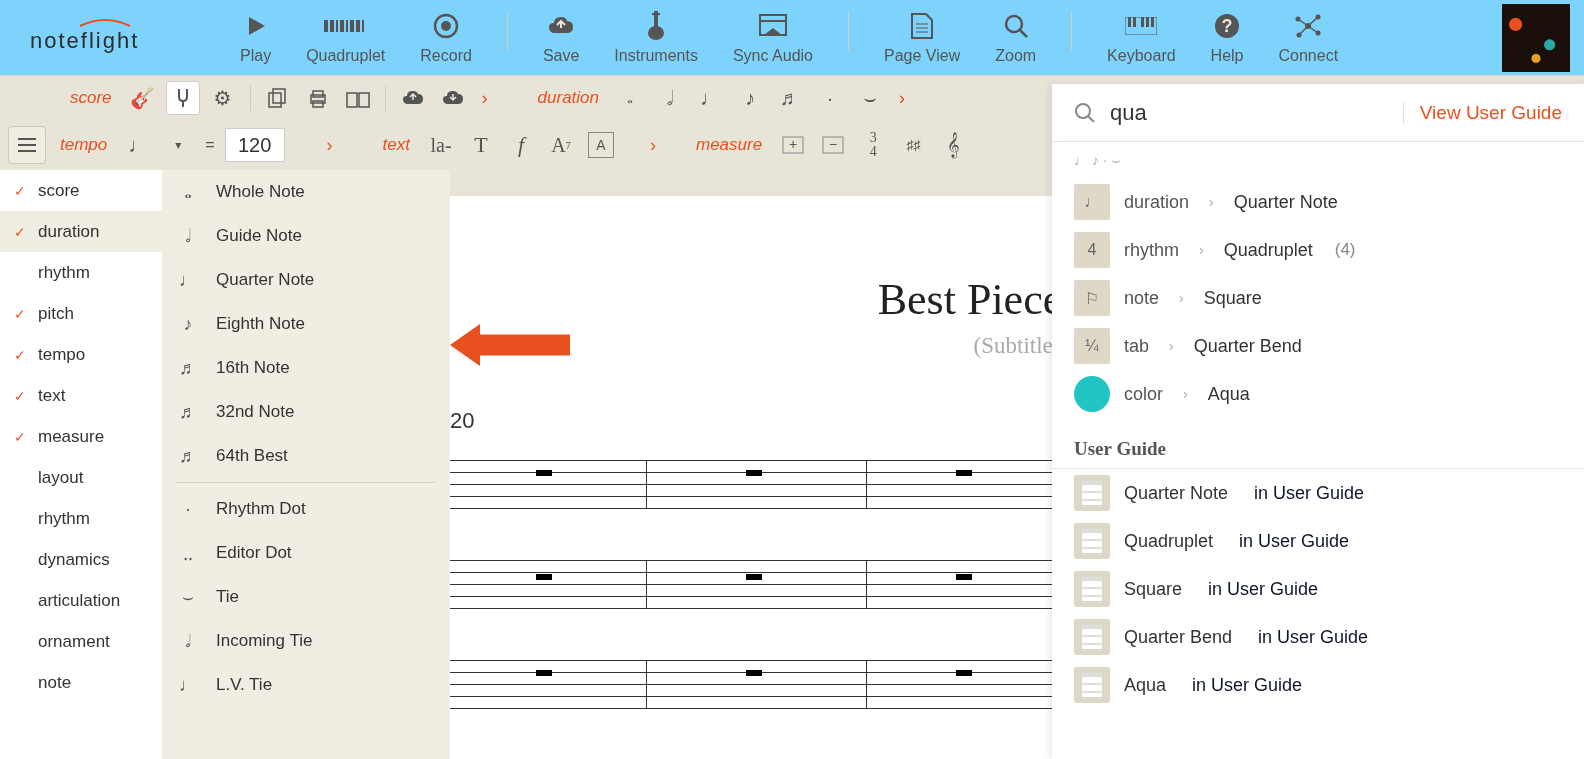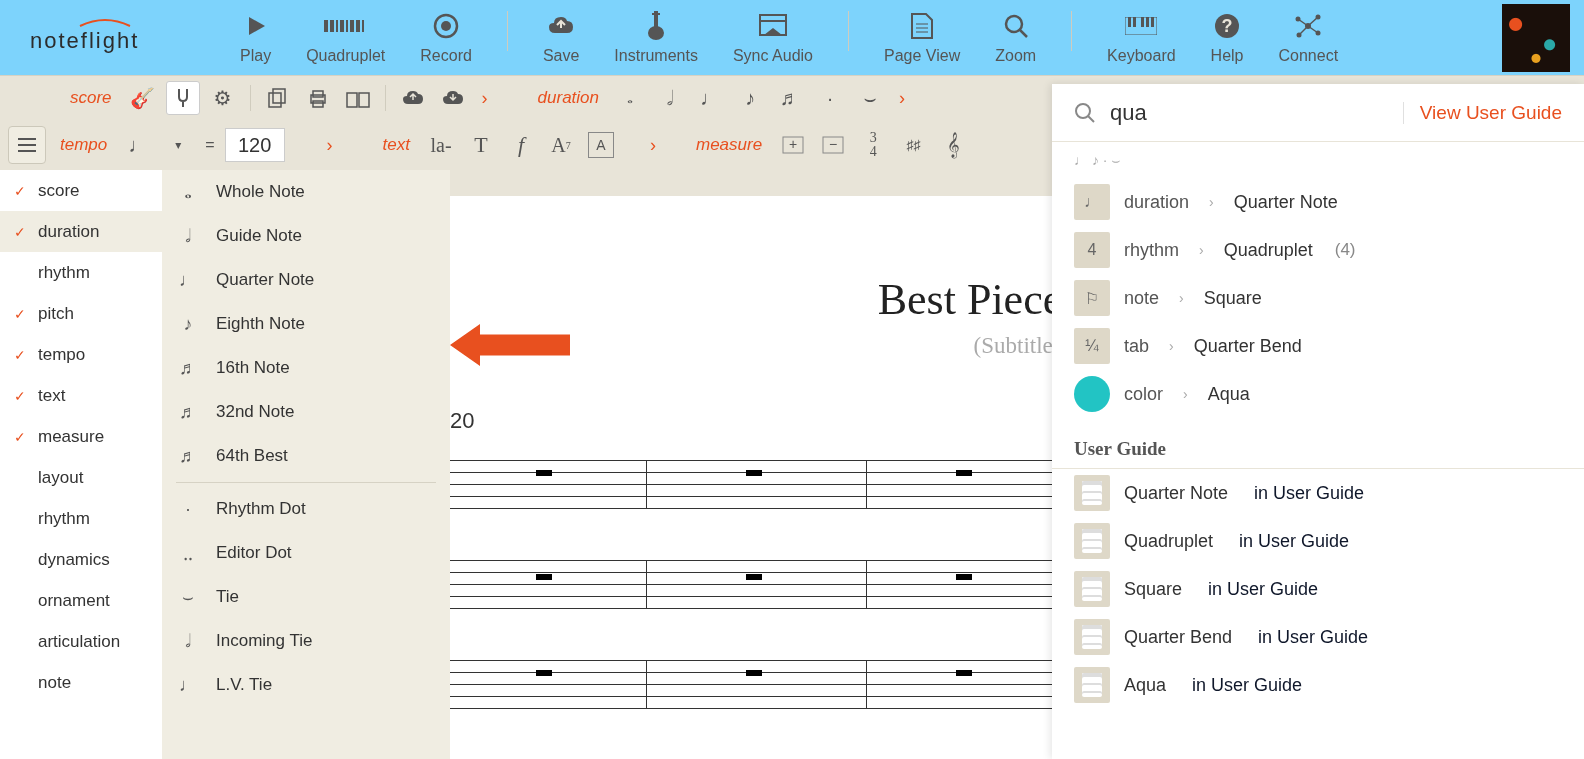--- a/index.html
+++ b/index.html
@@ -351,25 +351,25 @@
       <div class="cat-item">
         <span class="nocheck"></span>
         <span>rhythm</span>
       </div>
       <div class="cat-item">
         <span class="nocheck"></span>
         <span>dynamics</span>
       </div>
       <div class="cat-item">
         <span class="nocheck"></span>
+        <span>articulation</span>
+      </div>
+      <div class="cat-item">
+        <span class="nocheck"></span>
         <span>ornament</span>
-      </div>
-      <div class="cat-item">
-        <span class="nocheck"></span>
-        <span>articulation</span>
       </div>
       <div class="cat-item">
         <span class="nocheck"></span>
         <span>note</span>
       </div>
     </div>
 
   <div class="duration-menu" id="duration-menu">
       <div class="dur-item">
         <span class="dur-icon">𝅝</span>

